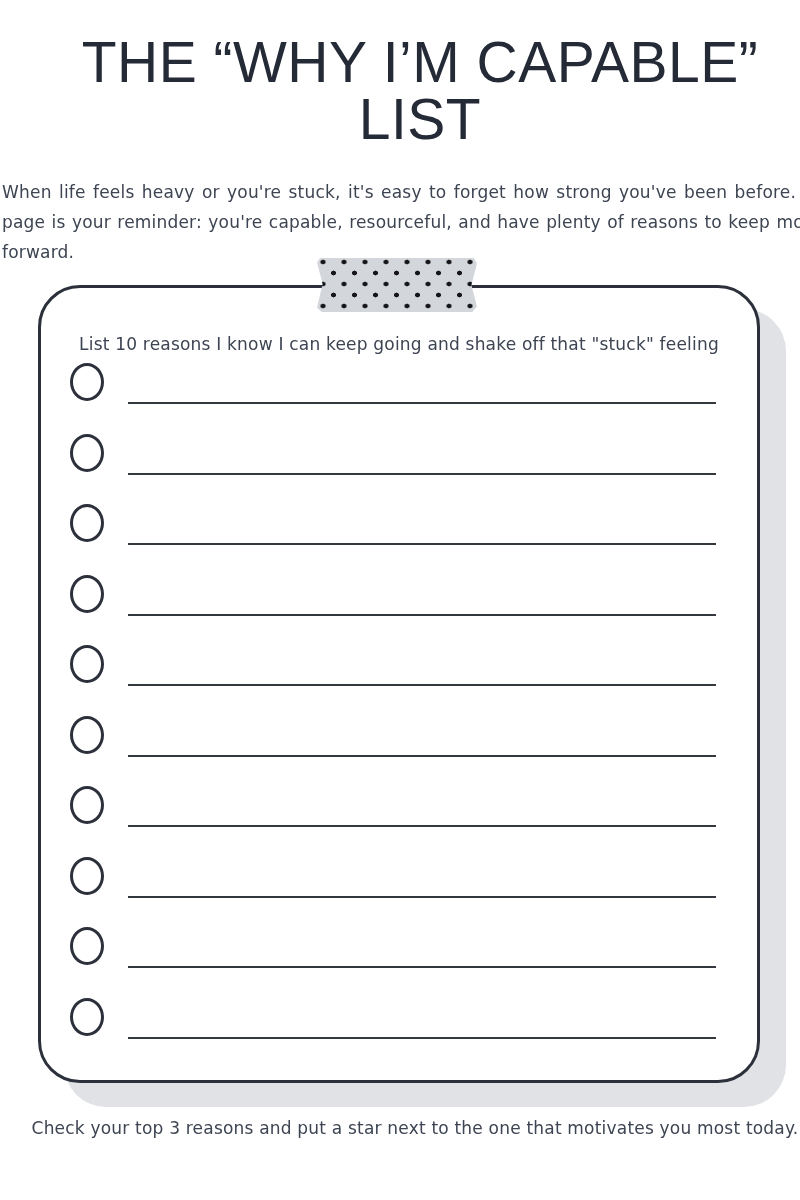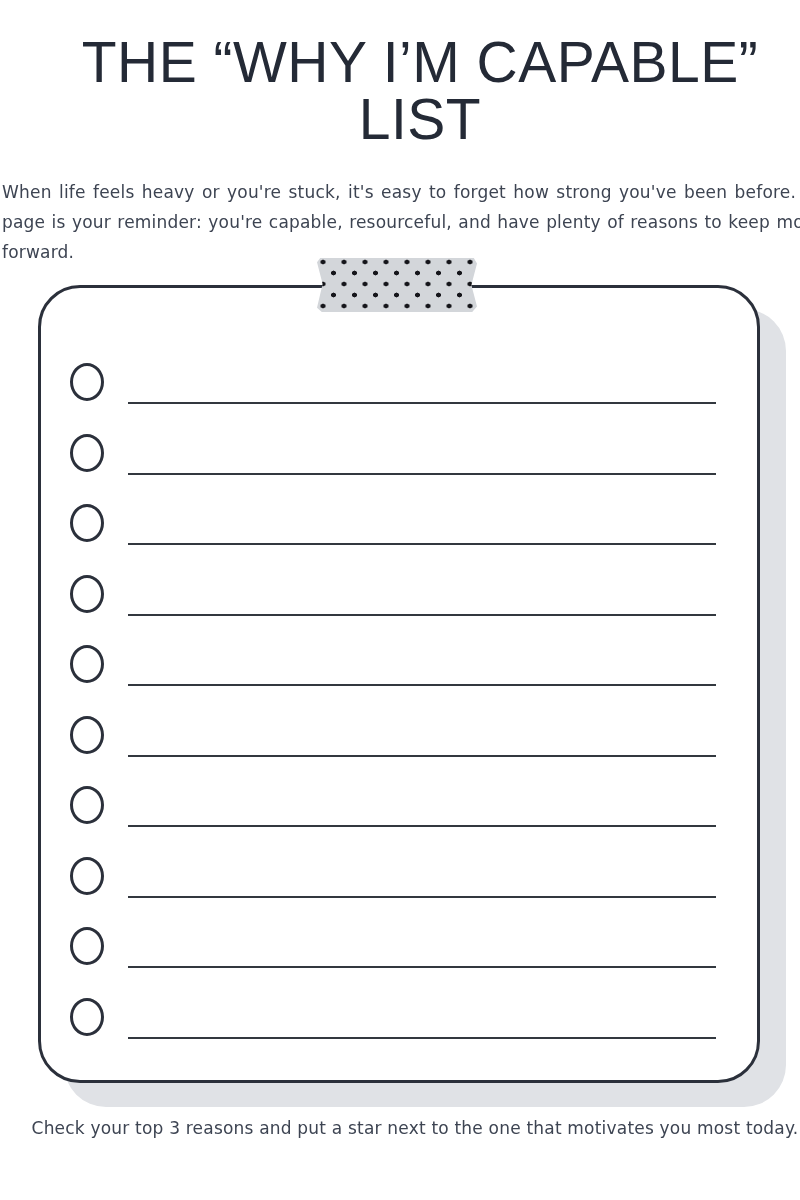--- a/index.html
+++ b/index.html
@@ -131,20 +131,21 @@
 
   <div class="intro">
     <div class="intro-line jline">When life feels heavy or you're stuck, it's easy to forget how strong you've been before. T</div>
     <div class="intro-line jline">page is your reminder: you're capable, resourceful, and have plenty of reasons to keep mov</div>
     <div class="intro-line">forward.</div>
   </div>
 
   <div class="tape"></div>
 
   <div class="box">
+    <div class="prompt">List 10 reasons I know I can keep going and shake off that "stuck" feeling</div>
     <div class="rows">
 
         <div class="row">
           <span class="circle"></span>
           <span class="write-line"></span>
         </div>
 
         <div class="row">
           <span class="circle"></span>
           <span class="write-line"></span>

